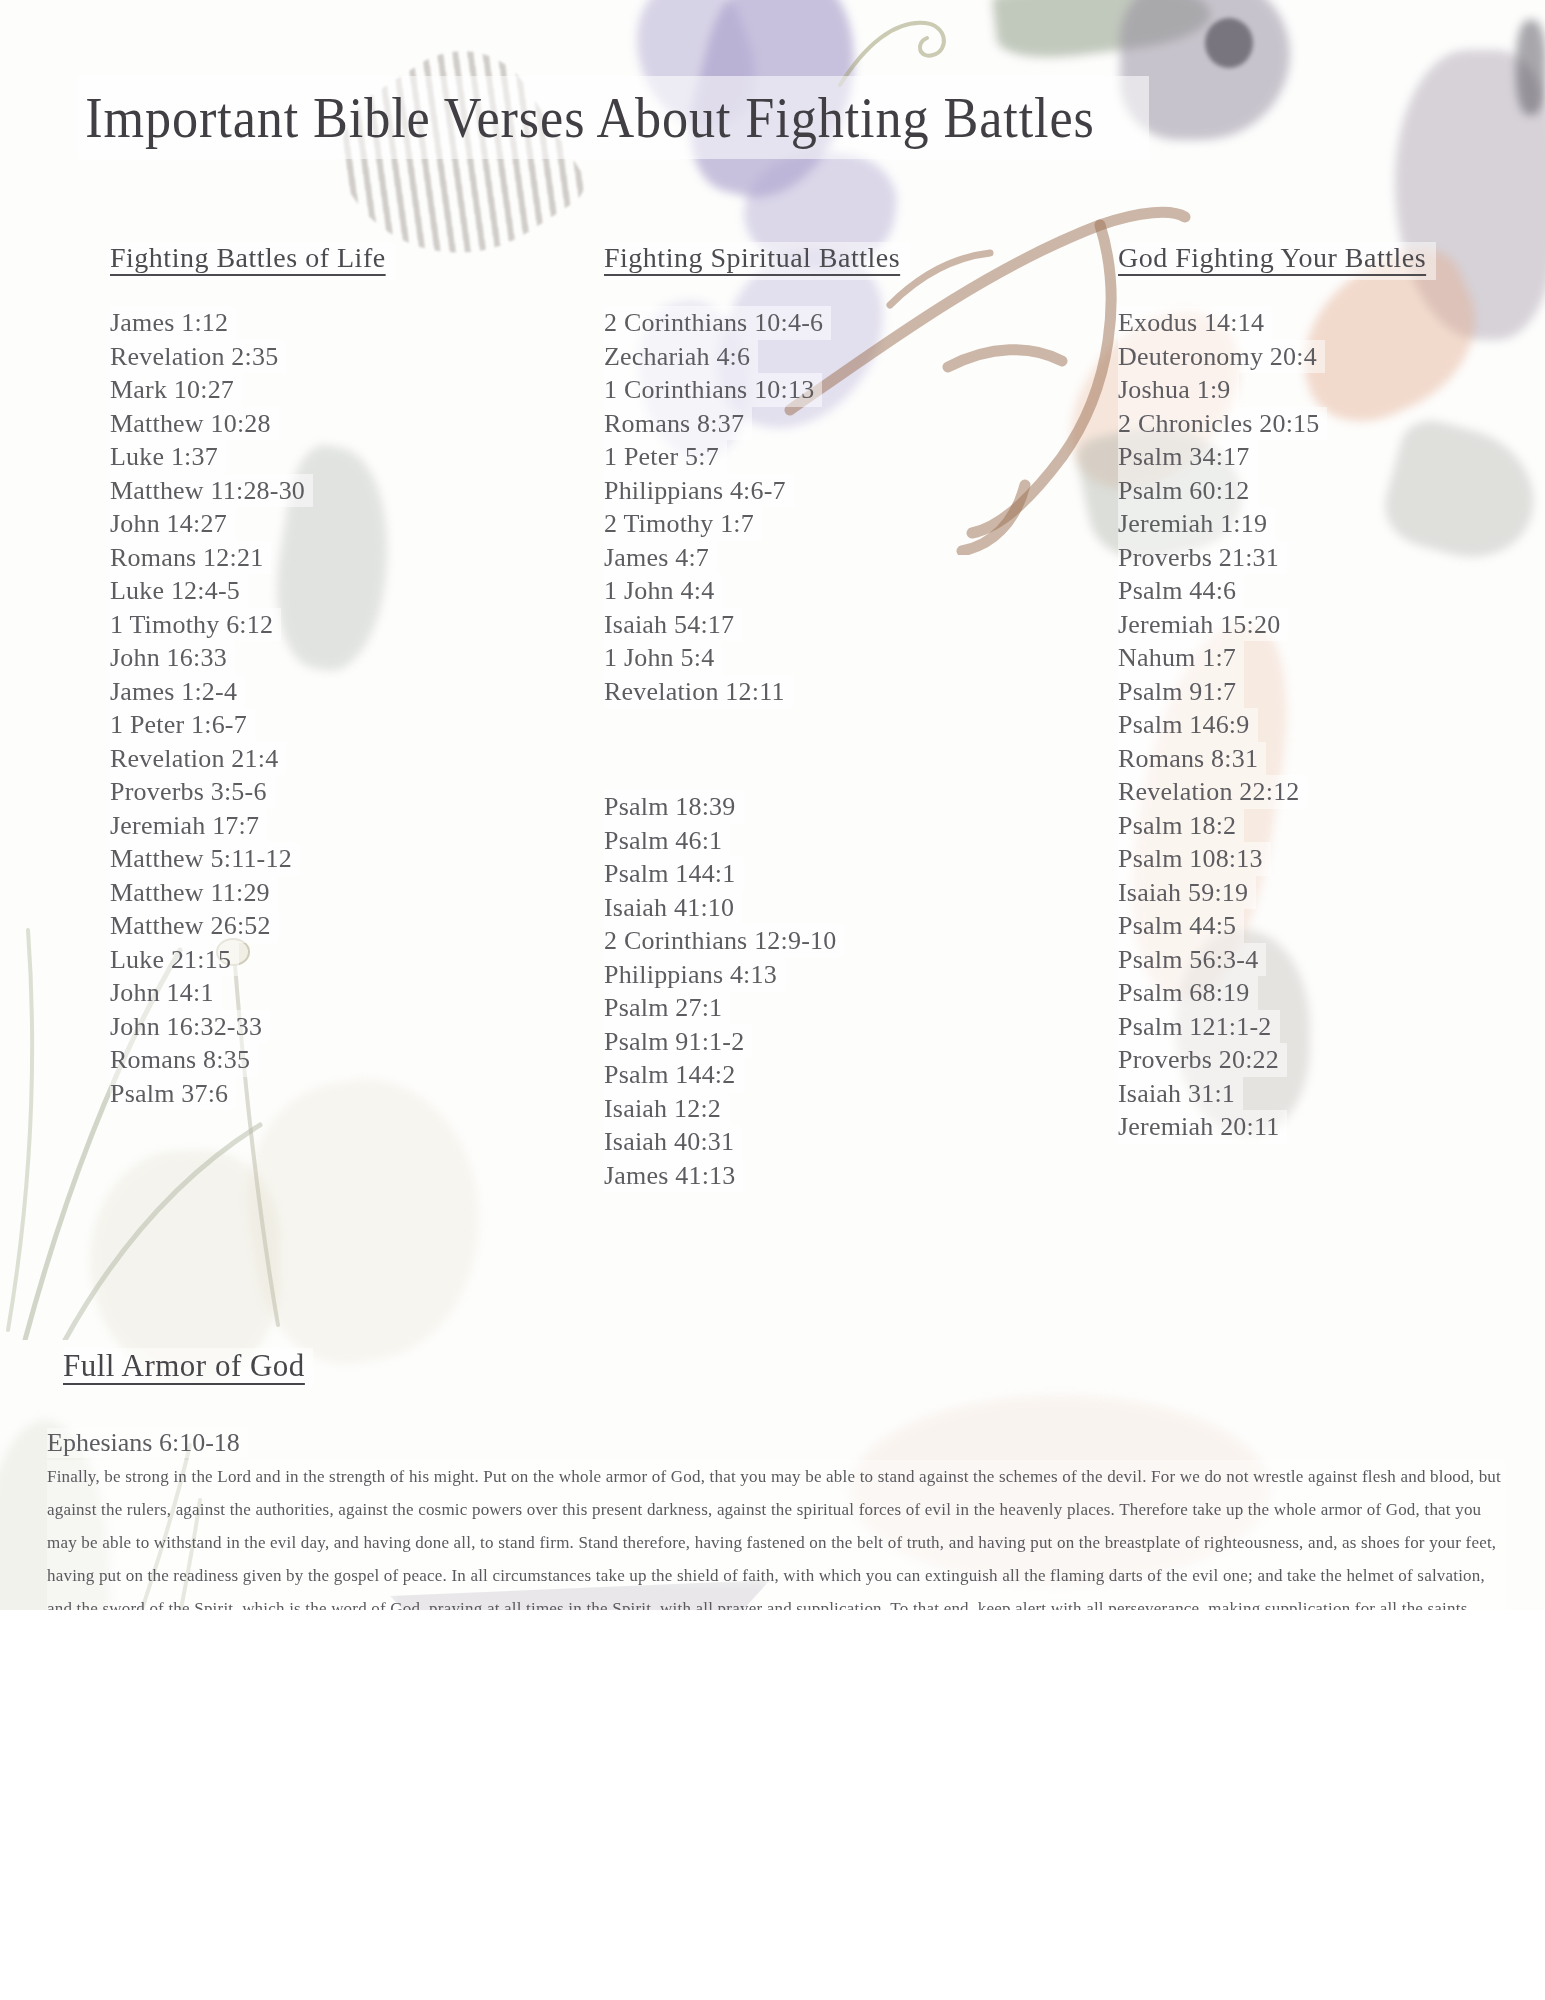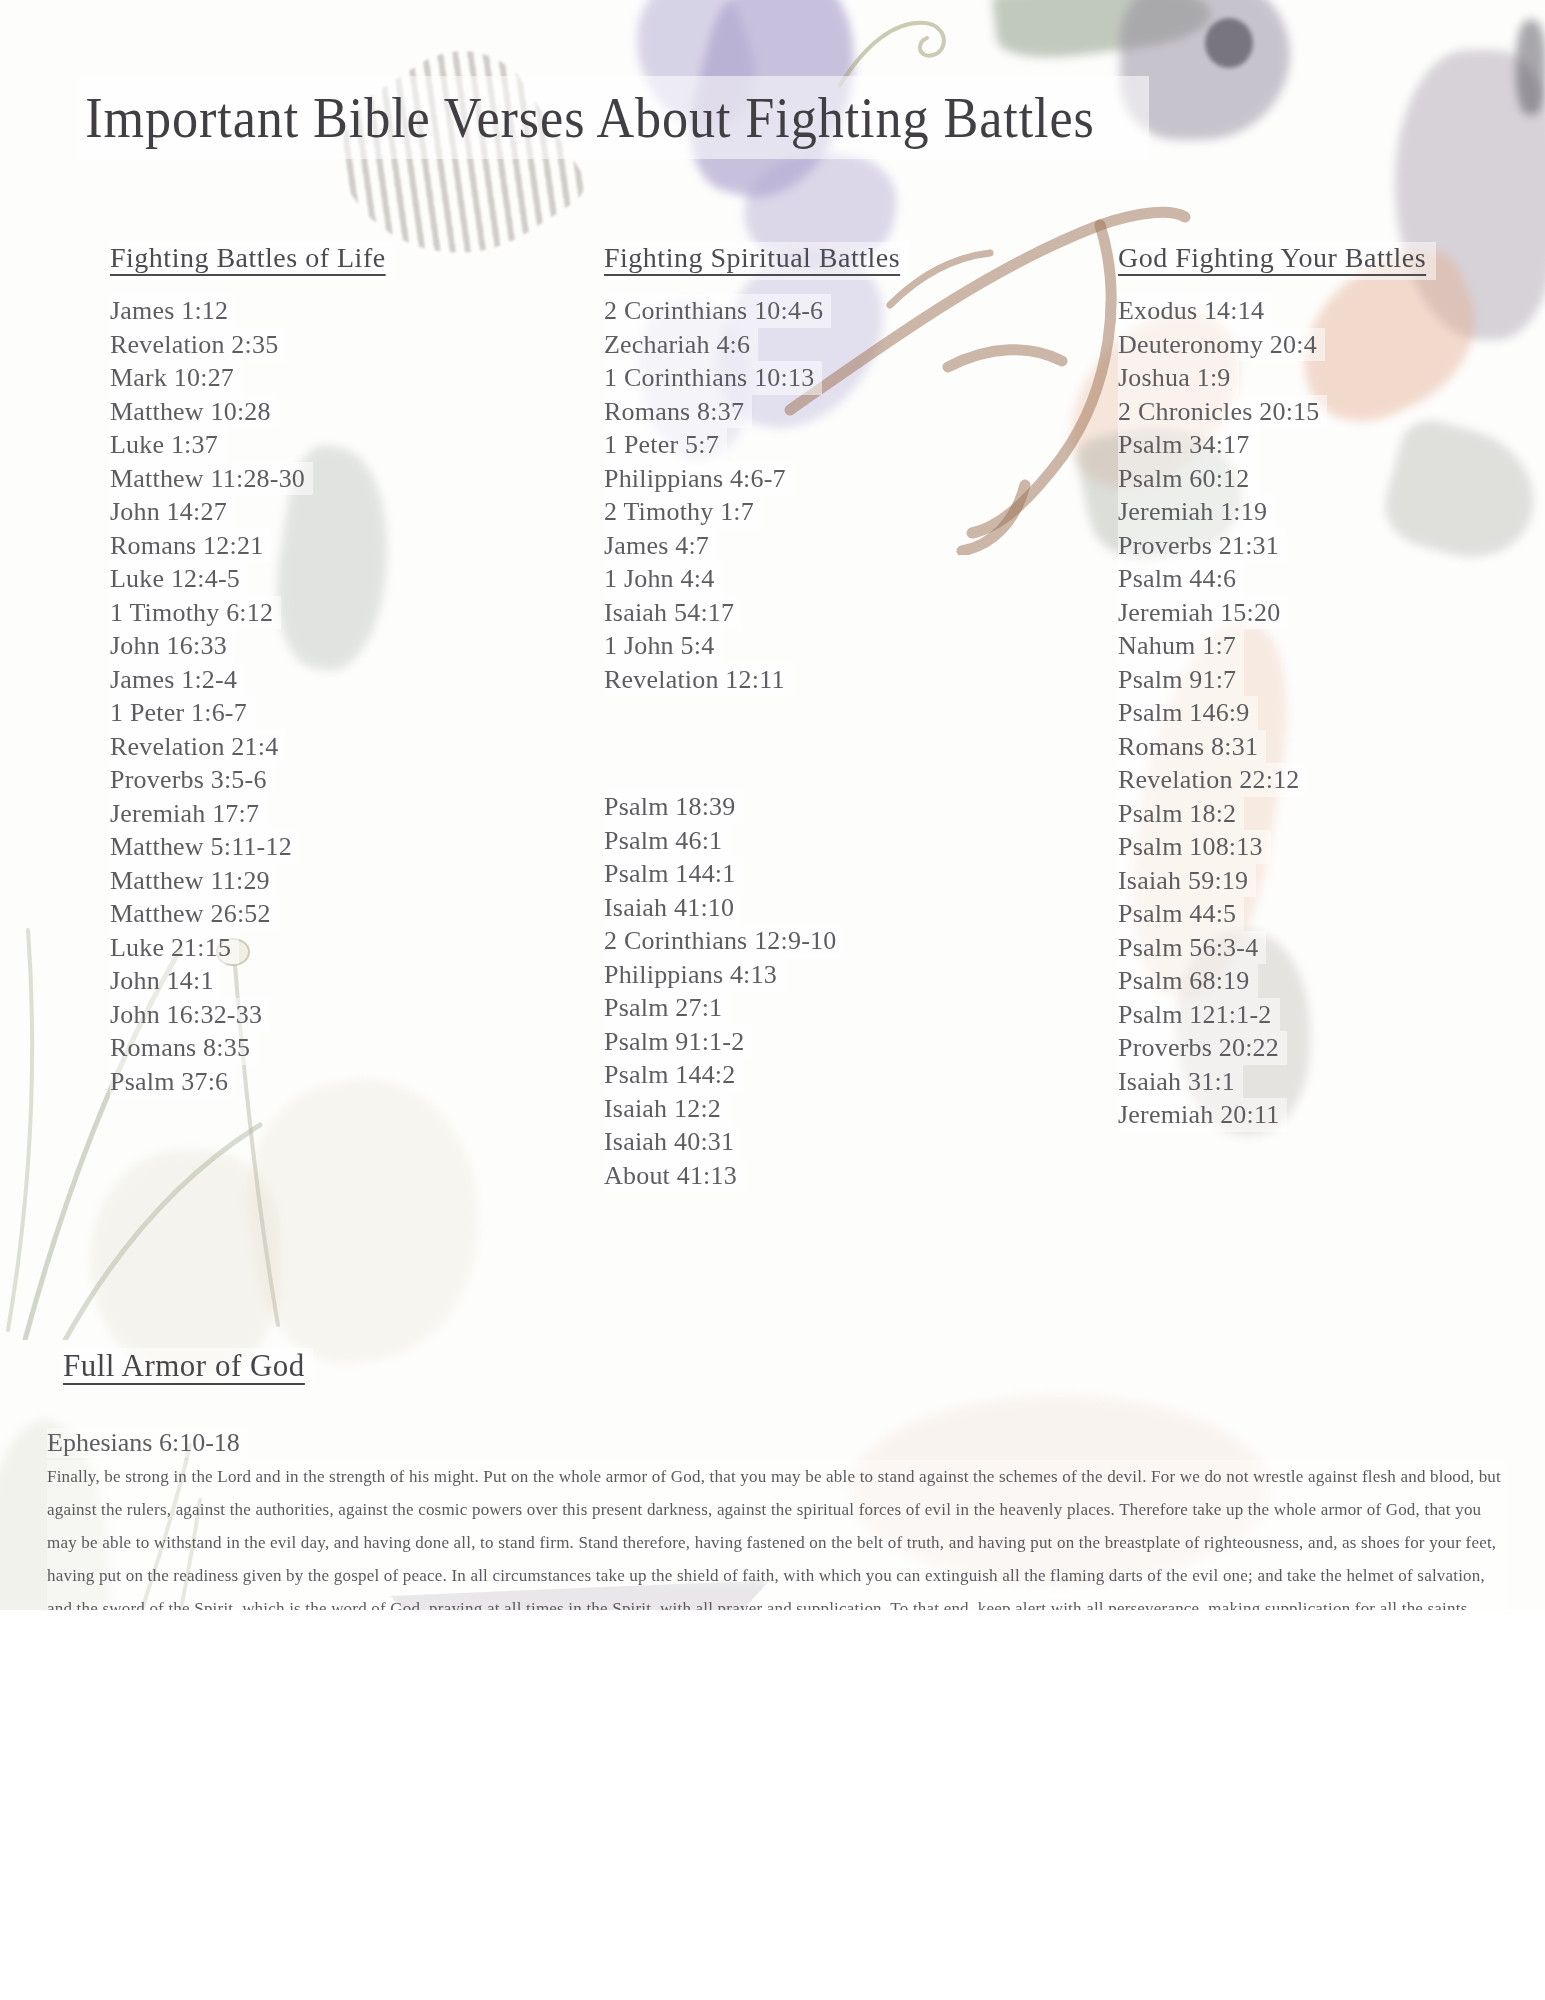--- a/index.html
+++ b/index.html
@@ -45,21 +45,21 @@
     left:78px;top:76px;margin:0;font-weight:400;color:#413f44;
     font-size:58px;letter-spacing:1px;transform:scaleX(.9);transform-origin:left top;
     background:rgba(255,255,255,.55);padding:8px 60px 8px 8px;display:inline-block;white-space:nowrap;
   }
   .col-heading{
     margin:0;font-weight:400;color:#4c4b50;font-size:28px;letter-spacing:.5px;
     text-decoration:underline;text-decoration-thickness:2px;text-underline-offset:7px;
     background:rgba(255,255,255,.5);display:inline-block;padding:0 10px 6px 0;white-space:nowrap;
   }
   .col-heading span{display:block;}
-  .verse-list{margin-top:14px;}
+  .verse-list{margin-top:26px;}
   .verse-item{
     font-size:26px;line-height:33.5px;color:#5d5c61;letter-spacing:.2px;
     background:rgba(255,255,255,.5);display:table;padding:0 8px 0 0;white-space:nowrap;
   }
   .col{position:absolute;z-index:2;}
   #col-life{left:110px;top:242px;}
   #col-spiritual{left:604px;top:242px;}
   #sec-strength{left:604px;top:772px;}
   #col-god{left:1118px;top:242px;}
   #sec-armor{left:47px;top:1332px;width:1458px;}
@@ -200,21 +200,21 @@
         <div class="verse-item">Psalm 46:1</div>
         <div class="verse-item">Psalm 144:1</div>
         <div class="verse-item">Isaiah 41:10</div>
         <div class="verse-item">2 Corinthians 12:9-10</div>
         <div class="verse-item">Philippians 4:13</div>
         <div class="verse-item">Psalm 27:1</div>
         <div class="verse-item">Psalm 91:1-2</div>
         <div class="verse-item">Psalm 144:2</div>
         <div class="verse-item">Isaiah 12:2</div>
         <div class="verse-item">Isaiah 40:31</div>
-        <div class="verse-item">About 41:13</div>
+        <div class="verse-item">James 41:13</div>
       </div>
   </section>
 
   <section class="col" id="col-god">
     <h2 class="col-heading">God Fighting Your Battles</h2>
     <div class="verse-list">
         <div class="verse-item">Exodus 14:14</div>
         <div class="verse-item">Deuteronomy 20:4</div>
         <div class="verse-item">Joshua 1:9</div>
         <div class="verse-item">2 Chronicles 20:15</div>

